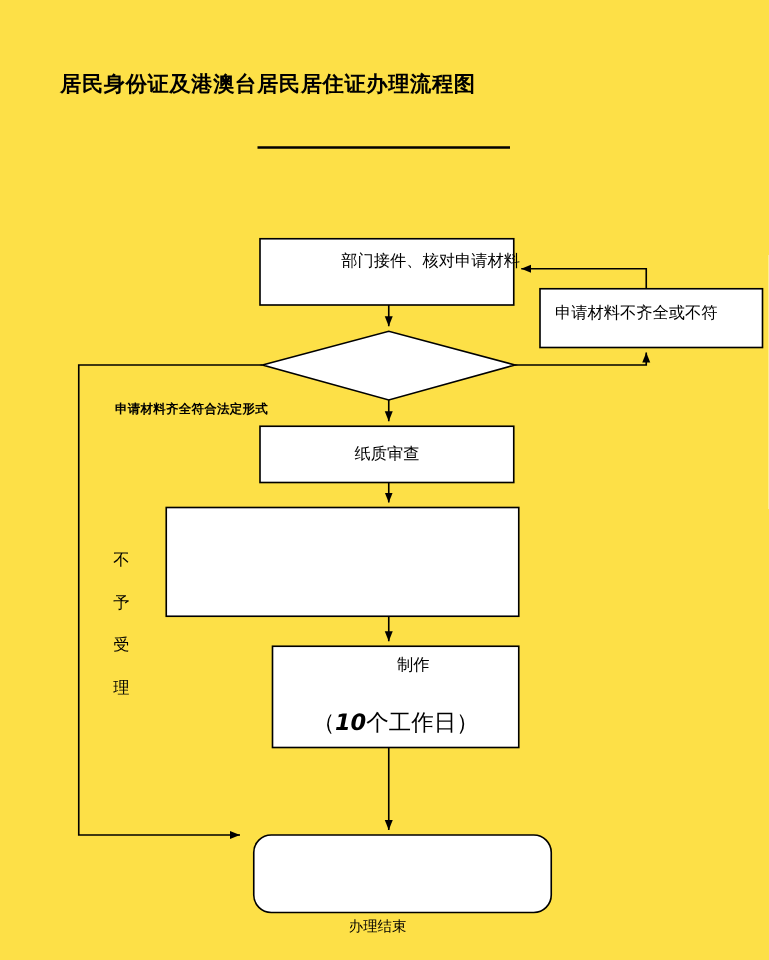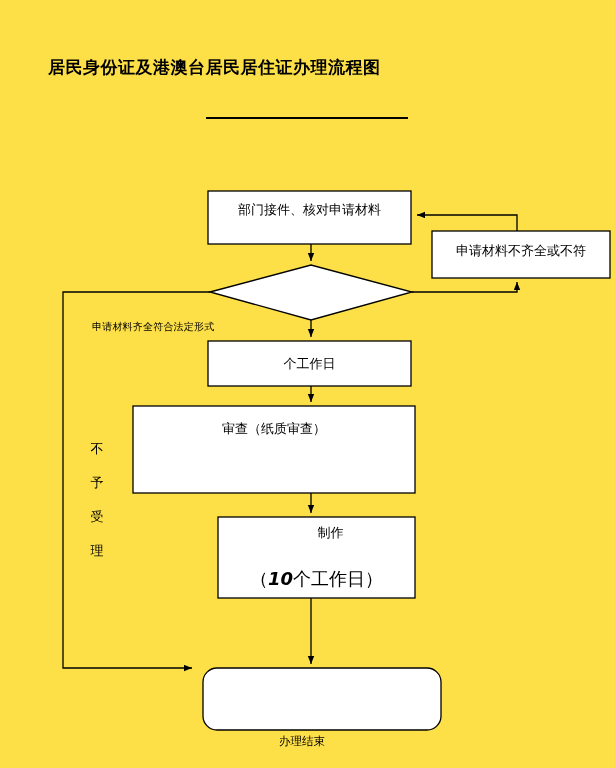--- a/index.html
+++ b/index.html
@@ -47,20 +47,21 @@
     pointer-events: none;
   }
   .node-label.small {
     font-size: 11.5px;
   }
   .branch-label {
     position: absolute;
     font-size: 10px;
     white-space: nowrap;
     letter-spacing: 0.2px;
+    font-weight: bold;
   }
   .vert-label {
     position: absolute;
     font-size: 13px;
     line-height: 1;
     text-align: center;
     width: 20px;
   }
   .vert-label span {
     display: block;
@@ -120,28 +121,27 @@
 
     <line x1="311" y1="386" x2="311" y2="402" stroke="#000000" stroke-width="1.3" marker-end="url(#arrow)"></line>
 
     <line x1="311" y1="493" x2="311" y2="513" stroke="#000000" stroke-width="1.3" marker-end="url(#arrow)"></line>
 
     <line x1="311" y1="598" x2="311" y2="664" stroke="#000000" stroke-width="1.3" marker-end="url(#arrow)"></line>
 
     <polyline points="210,292 63,292 63,668 192,668" fill="none" stroke="#000000" stroke-width="1.3" marker-end="url(#arrow)"></polyline>
   </svg>
 
-  <div class="node-label" style="left:208px; top:191px; width:203px; height:38px;">部门接件、核对申请材料</div>
+  <div class="node-label" style="left:208px; top:191px; width:203px; height:38px;padding-left:35px;">部门接件、核对申请材料</div>
 
-  <div class="node-label" style="left:432px; top:231px; width:178px; height:39px;">申请材料不齐全或不符</div>
+  <div class="node-label" style="left:420px; top:231px; width:178px; height:39px;">申请材料不齐全或不符</div>
 
 
-  <div class="node-label" style="left:208px; top:341px; width:203px; height:45px;">个工作日</div>
+  <div class="node-label" style="left:208px; top:341px; width:203px; height:45px;">纸质审查</div>
 
-  <div class="node-label" style="left:133px; top:412px; width:282px; height:34px;">审查（纸质审查）</div>
 
   <div class="node-label stack" style="left:218px; top:517px; width:197px; height:81px;">
     <span class="make-line-1">制作</span>
     <span class="make-line-2"><span>（</span><b>10</b><span>个工作日）</span></span>
   </div>
 
   <div class="node-label small" style="left:203px; top:668px; width:198px; height:62px;margin-top:43px;">办理结束</div>
 
   <div class="branch-label" style="left:92px; top:320px;">申请材料齐全符合法定形式</div>
 

